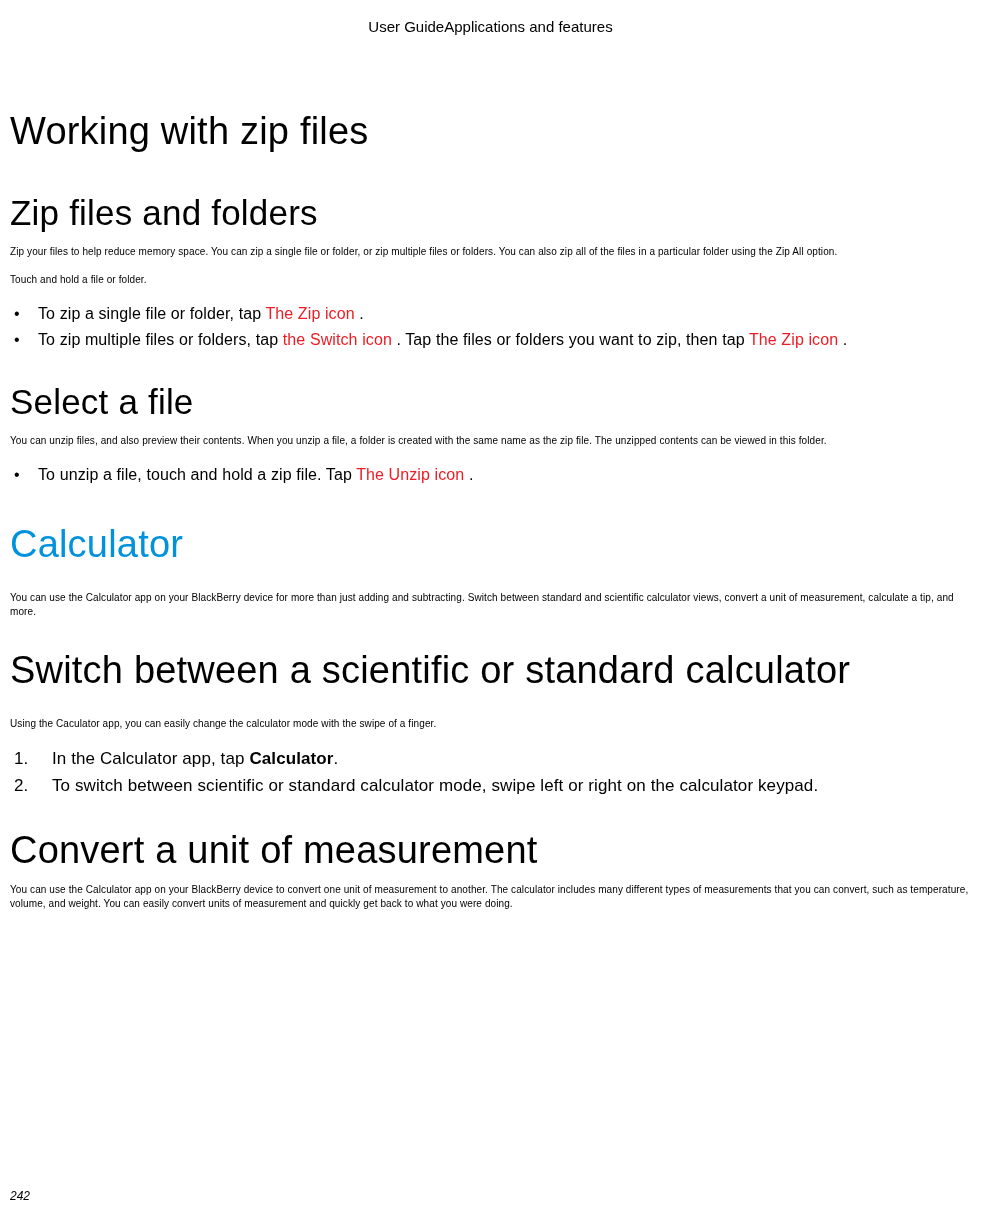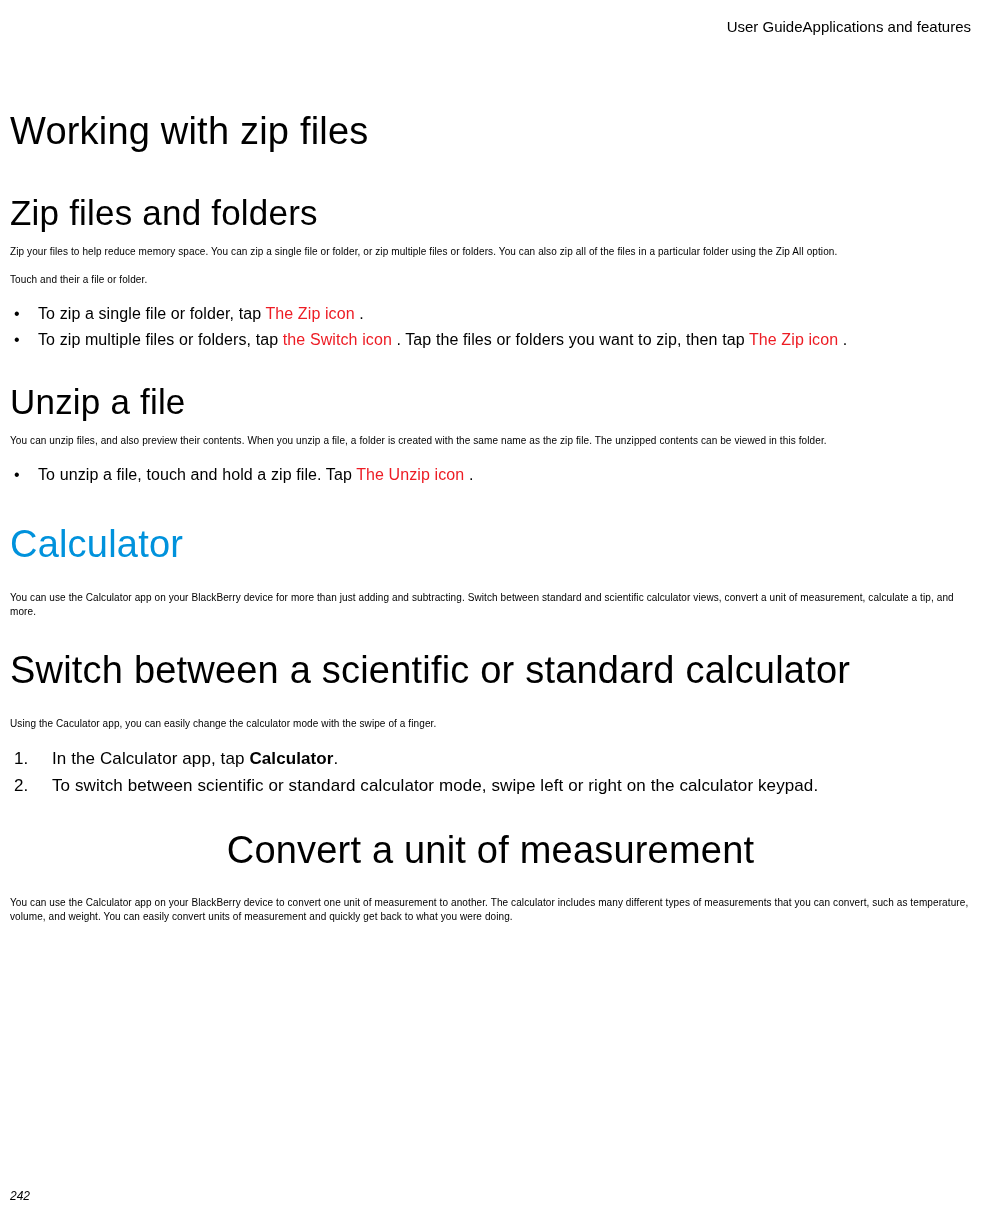--- a/index.html
+++ b/index.html
@@ -11,21 +11,21 @@
       font-family: Arial, Helvetica, sans-serif;
       width: 981px;
       height: 1213px;
       padding: 18px 10px 18px 10px;
       background: #ffffff;
       color: #000000;
       position: relative;
     }
     .header {
       display: flex;
-      justify-content: flex-end;
+      justify-content: center;
       font-size: 15px;
       margin-bottom: 75px;
     }
     .h1 {
       font-size: 38px;
       font-weight: normal;
       margin-bottom: 40px;
       letter-spacing: 0.2px;
     }
     .h2 {
@@ -108,32 +108,32 @@
   <span>User Guide</span>
   <span>Applications and features</span>
 </div>
 
 <h1 class="h1">Working with zip files</h1>
 
 <h2 class="h2">Zip files and folders</h2>
 
 <p class="para">Zip your files to help reduce memory space. You can zip a single file or folder, or zip multiple files or folders. You can also zip all of the files in a particular folder using the Zip All option.</p>
 
-<p class="para">Touch and their a file or folder.</p>
+<p class="para">Touch and hold a file or folder.</p>
 
 <ul class="bullet-list">
   <li>
     <span>To zip a single file or folder, tap </span><span class="red"> The Zip icon </span><span>.</span>
   </li>
   <li>
     <span>To zip multiple files or folders, tap </span><span class="red"> the Switch icon </span><span>. Tap the files or folders you want to zip, then tap </span><span class="red"> The Zip icon </span><span>.</span>
   </li>
 </ul>
 
-<h2 class="h2">Unzip a file</h2>
+<h2 class="h2">Select a file</h2>
 
 <p class="para">You can unzip files, and also preview their contents. When you unzip a file, a folder is created with the same name as the zip file. The unzipped contents can be viewed in this folder.</p>
 
 <ul class="bullet-list">
   <li>
     <span>To unzip a file, touch and hold a zip file. Tap </span><span class="red"> The Unzip icon </span><span>.</span>
   </li>
 </ul>
 
 <h2 class="h2-chapter">Calculator</h2>
@@ -144,17 +144,17 @@
 
 <p class="para">Using the Caculator app, you can easily change the calculator mode with the swipe of a finger.</p>
 
 <ol class="numbered-list">
   <li>
     <span>In the Calculator app, tap </span><span class="bold">Calculator</span><span>.</span>
   </li>
   <li>To switch between scientific or standard calculator mode, swipe left or right on the calculator keypad.</li>
 </ol>
 
-<h2 class="h1" style="margin-bottom:24px;text-align:center;">Convert a unit of measurement</h2>
+<h2 class="h1" style="margin-bottom:11px;">Convert a unit of measurement</h2>
 
 <p class="para">You can use the Calculator app on your BlackBerry device to convert one unit of measurement to another. The calculator includes many different types of measurements that you can convert, such as temperature, volume, and weight. You can easily convert units of measurement and quickly get back to what you were doing.</p>
 
 <div class="page-number">242</div>
 
 </body></html>

